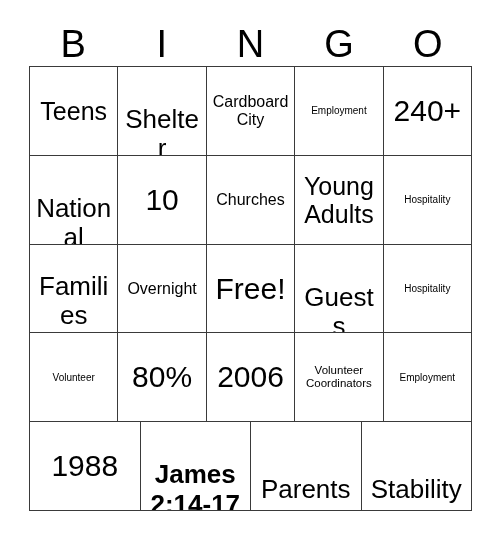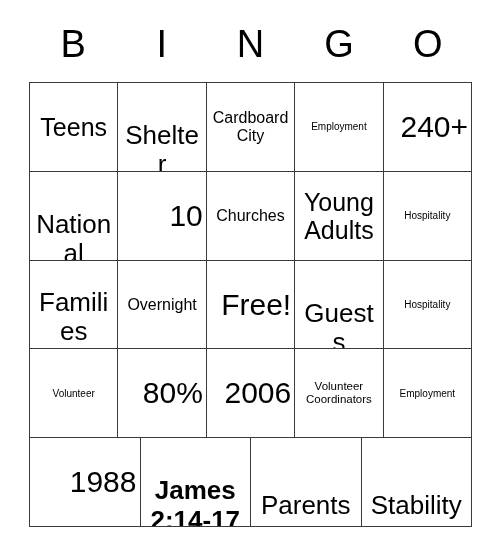--- a/index.html
+++ b/index.html
@@ -39,21 +39,21 @@
     line-height: 1;
     font-weight: 400;
     letter-spacing: 0;
     color: #000;
     user-select: none;
   }
   
   #grid {
     position: absolute;
     left: 29px;
-    top: 82px;
+    top: 66px;
     width: 443px;
     height: 445px;
     box-sizing: border-box;
     border-top: 1.5px solid #3a3a3a;
     border-left: 1.5px solid #3a3a3a;
     display: flex;
     flex-direction: column;
     background: #bef264;
   }
   .grid-row {
@@ -77,21 +77,21 @@
   }
   .cell-text {
     display: block;
     width: 100%;
     line-height: 1.12;
     word-wrap: break-word;
     overflow-wrap: break-word;
     color: #000;
   }
   
-  .fs-xl  { font-size: 30px; text-align: right; }
+  .fs-xl  { font-size: 30px; }
   .fs-lg  { font-size: 25px; }
   .fs-md  { font-size: 26px; margin-top: 47px; }
   .fs-sm  { font-size: 16px; }
   .fs-xs  { font-size: 10px; }
   .fs-xxs { font-size: 11.5px; }
 </style>
 </head>
 <body style="background: rgb(255, 255, 255); color: rgb(0, 0, 0);">
 
 <div id="card">

